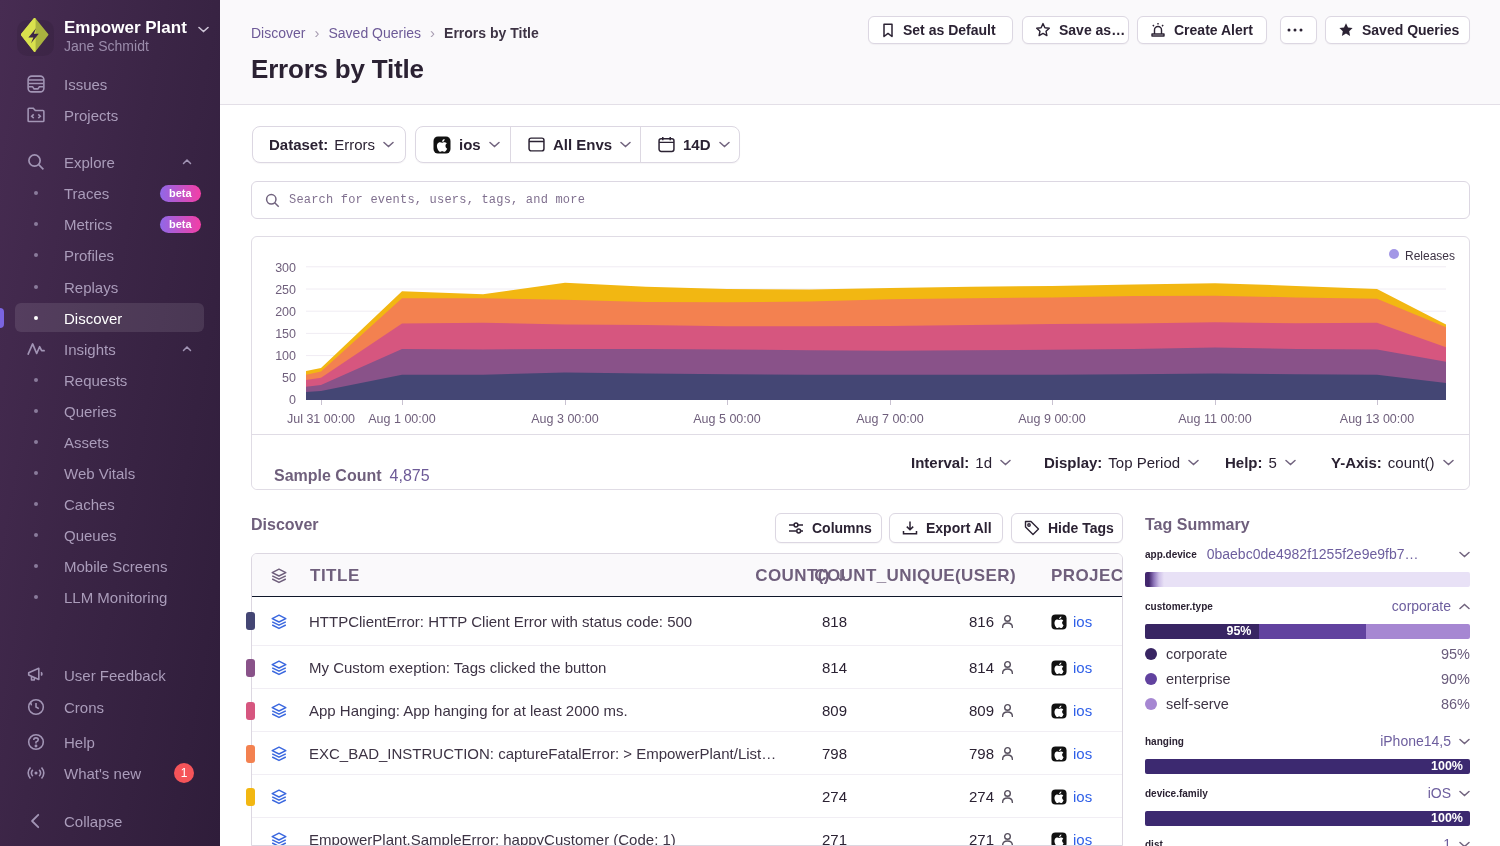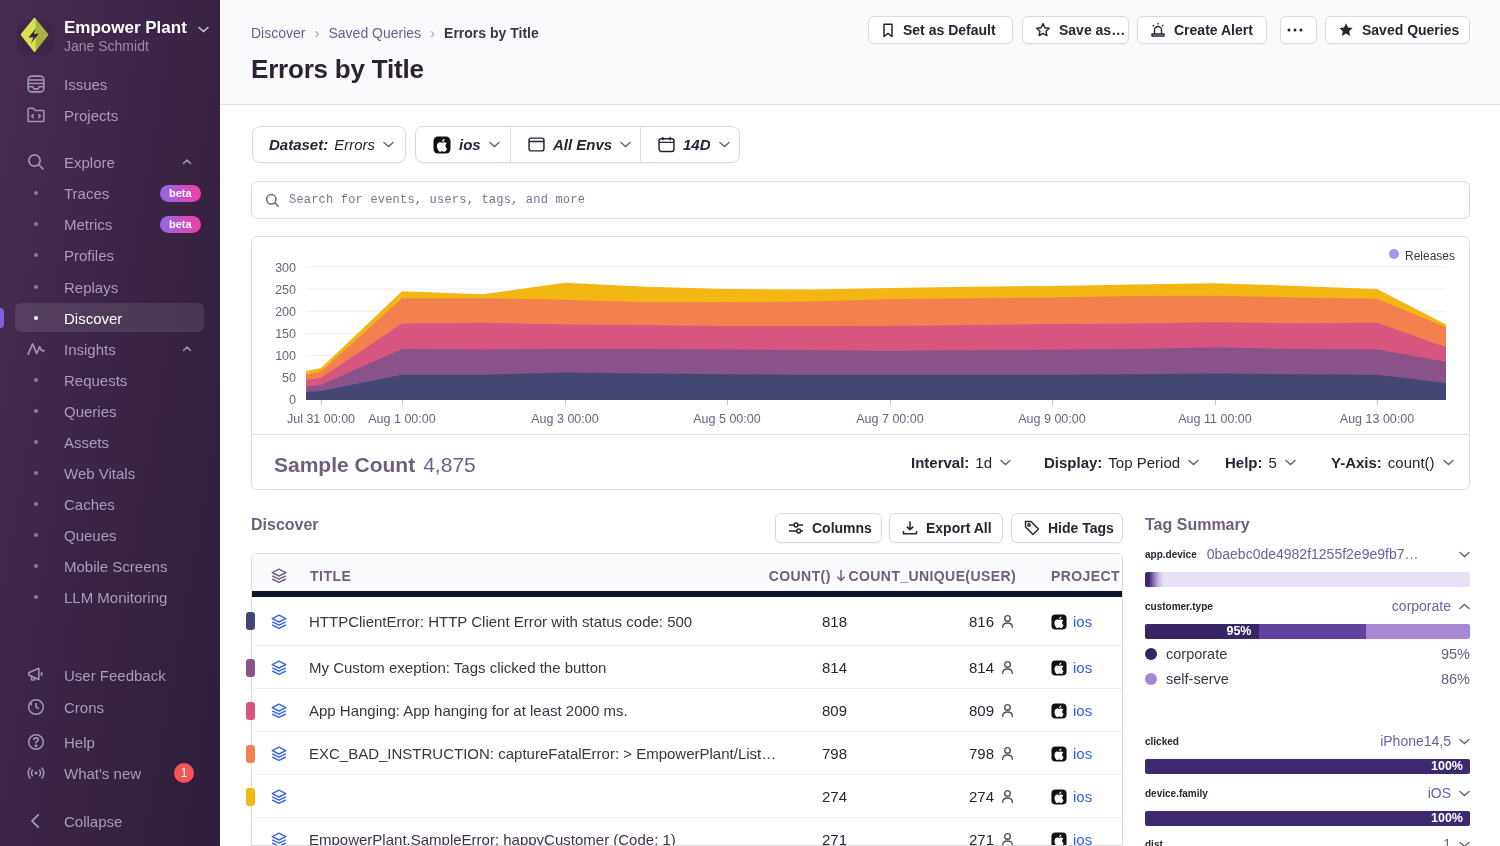--- a/index.html
+++ b/index.html
@@ -27,45 +27,45 @@
 .crumbs { position:absolute; left:31px; top:24px; font-size:14px; color:#80708f; }
 .crumbs a { color:#6d5a97; text-decoration:none; }
 .crumbs .sep { margin:0 9px; color:#a79cb1; font-size:15px; }
 .crumbs .cur { color:#3d3344; font-weight:bold; }
 .pagetitle { position:absolute; left:31px; top:54px; font-size:26px; font-weight:bold; color:#2b2233; letter-spacing:-0.2px; }
 .hbtn { white-space:nowrap; position:absolute; top:16px; height:28px; background:#fff; border:1px solid #dcd7e2; border-radius:6px; display:flex; align-items:center; padding:0 12px; font-size:14px; font-weight:bold; color:#2b2233; box-shadow:0 1px 1px rgba(43,34,51,0.04); }
 .hbtn svg { margin-right:8px; flex:none; }
 
 
 .fbtn { position:absolute; top:126px; height:37px; background:#fff; border:1px solid #dcd7e2; border-radius:8px; display:flex; align-items:center; font-size:15px; color:#2b2233; box-shadow:0 1px 1px rgba(43,34,51,0.04); }
-.fseg { display:flex; align-items:center; padding:0 16px; height:100%; white-space:nowrap;font-style:italic; }
+.fseg { display:flex; align-items:center; padding:0 16px; height:100%; white-space:nowrap; }
 .fdiv { width:1px; height:37px; background:#ddd8e2; flex:none; }
 .blbl { font-weight:bold; margin-right:6px; }
 .chevsm { margin-left:8px; flex:none; }
 
 #searchbar { position:absolute; left:31px; top:181px; width:1219px; height:38px; border:1px solid #dcd7e2; border-radius:6px; background:#fff; display:flex; align-items:center; }
 #searchbar .ph { font-family:"Liberation Mono", monospace; font-size:12px; color:#80708f; margin-left:9px; letter-spacing:0.2px; }
 
 
 #chartpanel { position:absolute; left:31px; top:236px; width:1219px; height:254px; border:1px solid #e0dce5; border-radius:6px; background:#fff; }
 .legend { position:absolute; right:14px; top:12px; font-size:12px; color:#3d3344; display:flex; align-items:flex-start; }
 .legend .ldot { width:10px; height:10px; border-radius:50%; background:#a397e6; margin-right:6px; }
 #chartfoot { position:absolute; left:0; top:197px; width:1217px; height:55px; border-top:1px solid #e0dce5; background:#fff; border-radius:0 0 6px 6px; }
-.scount { position:absolute; left:22px; top:18px; font-size:21px; font-weight:bold; color:#6f5f7c; }
+.scount { position:absolute; left:22px; top:32px; font-size:16px; font-weight:bold; color:#6f5f7c; }
 .scount span { font-weight:normal; color:#6d5a97; margin-left:8px; }
 .copt { position:absolute; top:19px; font-size:15px; color:#2b2233; display:flex; align-items:center; white-space:nowrap; }
 .copt b { margin-right:6px; }
 
 
 #results { position:absolute; left:31px; top:513px; width:872px; height:333px; }
 .sechead { font-size:16px; font-weight:bold; color:#6f5f7c; }
 .tbtn { white-space:nowrap; position:absolute; top:0; height:30px; background:#fff; border:1px solid #dcd7e2; border-radius:6px; display:flex; align-items:center; padding:0 12px; font-size:14px; font-weight:bold; color:#2b2233; box-shadow:0 1px 1px rgba(43,34,51,0.04); }
 .tbtn svg { margin-right:8px; flex:none; }
 #tbl { position:absolute; left:0; top:40px; width:872px; height:293px; border:1px solid #dcd7e1; border-radius:6px 6px 0 0; overflow:hidden; background:#fff; }
-#thead { height:43px; background:#faf9fb; border-bottom:6px solid #0f172a; position:relative; font-size:14px; font-weight:bold; color:#6f5f7c; }
+#thead { height:43px; background:#faf9fb; border-bottom:1px solid #0f172a; position:relative; font-size:17px; font-weight:bold; color:#6f5f7c; }
 .trow { height:43px; border-bottom:1px solid #f1eef4; position:relative; font-size:15px; color:#3d3344; }
 .trow.r1, .trow.r1 .cell { height:49px; }
 .cell { position:absolute; top:0; height:43px; display:flex; align-items:center; }
 .chip { position:absolute; left:-5px; width:9px; height:18px; border-radius:3px; z-index:3; }
 .num { justify-content:flex-end; color:#2b2233; }
 .ioslink { color:#2e5fe8; margin-left:6px; }
 
 
 #tags { position:absolute; left:925px; top:513px; width:325px; height:333px; }
 .tagkey { font-size:10px; font-weight:bold; color:#2b2233; }
@@ -512,25 +512,26 @@
             <path d="M1 5.5 L5.5 1.5 L10 5.5" stroke="#71637e" stroke-width="1.5" fill="none" stroke-linecap="round"></path>
           </svg></span>
     </div>
     <div class="abs tagbar" style="left:0;top:106px">
       <div style="width:113.5px;background:#382563;color:#fff;font-size:12.5px;font-weight:bold;text-align:right;line-height:15px;padding-right:7px">95%</div>
       <div style="width:107.5px;background:#61429f"></div>
       <div style="flex:1;background:#a687d2"></div>
     </div>
     <div class="abs" style="left:0;top:128px;width:325px">
       <div class="tl-row"><span class="tl-dot" style="background:#382563"></span>corporate<span class="tl-pct">95%</span></div>
+      <div class="tl-row"><span class="tl-dot" style="background:#61429f"></span>enterprise<span class="tl-pct">90%</span></div>
       <div class="tl-row"><span class="tl-dot" style="background:#a687d2"></span>self-serve<span class="tl-pct">86%</span></div>
     </div>
 
     <div class="abs" style="left:0;top:220px;width:325px;display:flex;align-items:center;justify-content:space-between">
-      <span class="tagkey">clicked</span>
+      <span class="tagkey">hanging</span>
       <span class="tagval">iPhone14,5
       <svg style="margin-left:8px" width="11" height="7" viewBox="0 0 11 7">
             <path d="M1 1.5 L5.5 5.5 L10 1.5" stroke="#71637e" stroke-width="1.5" fill="none" stroke-linecap="round"></path>
           </svg></span>
     </div>
     <div class="abs tagbar" style="left:0;top:241px;background:#3c2970;color:#fff;font-size:12.5px;font-weight:bold;text-align:right;line-height:15px;padding-right:7px;display:block">100%</div>
 
     <div class="abs" style="left:0;top:272px;width:325px;display:flex;align-items:center;justify-content:space-between">
       <span class="tagkey">device.family</span>
       <span class="tagval">iOS

